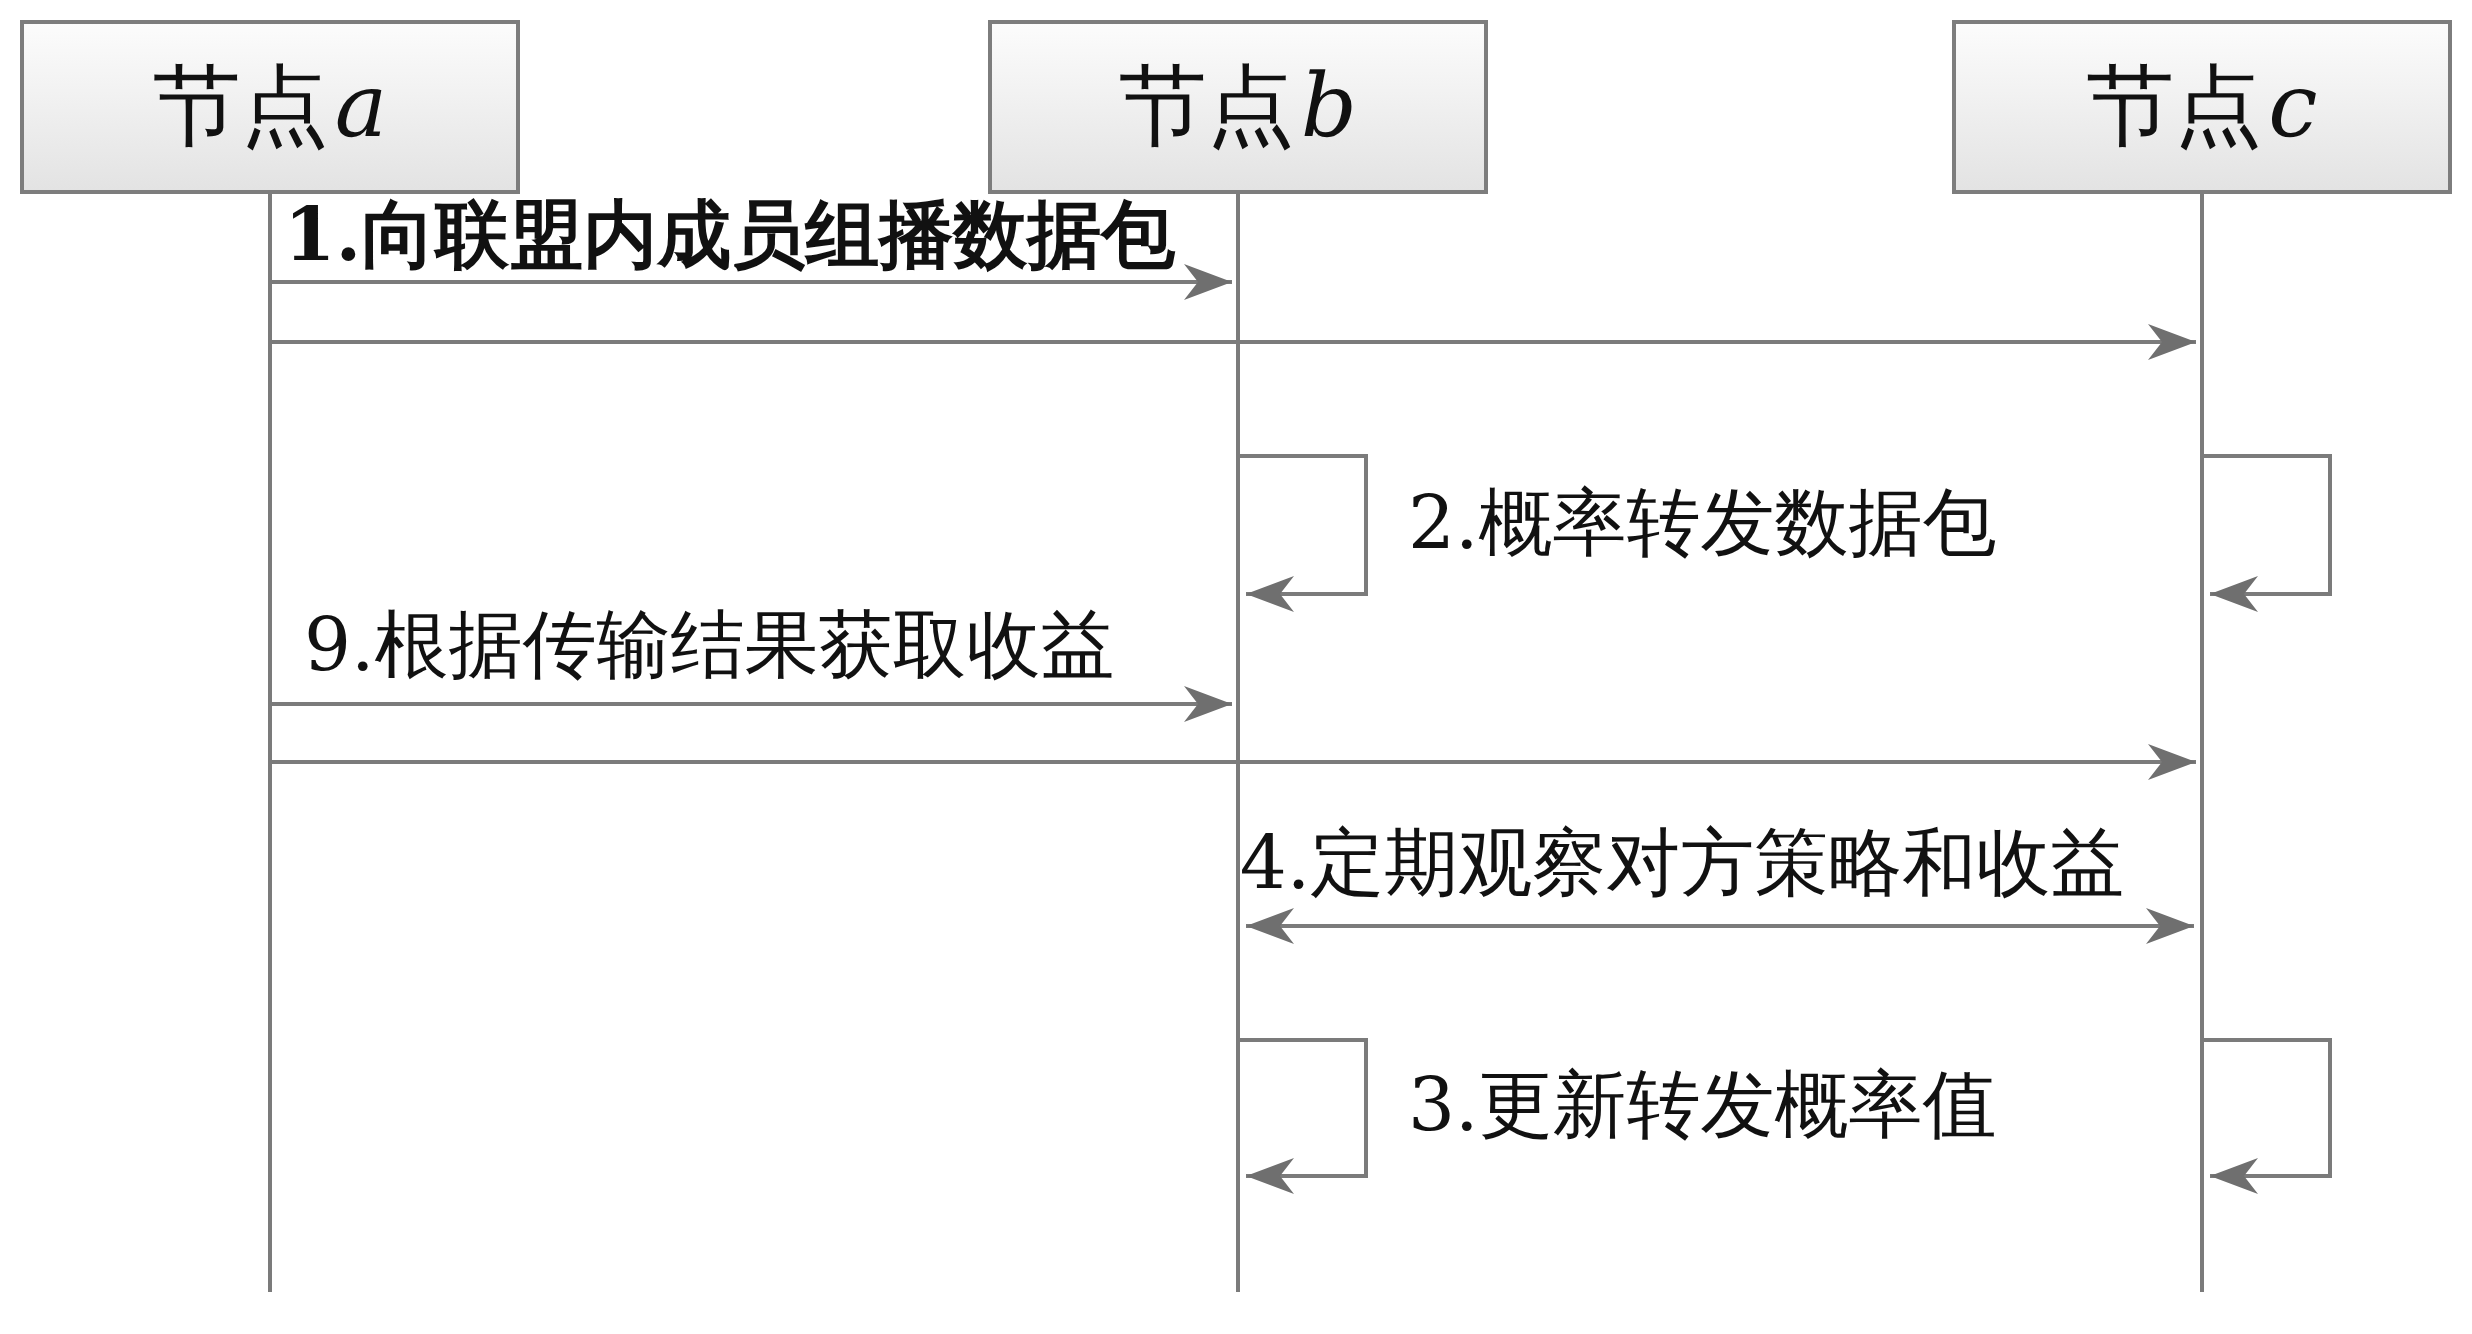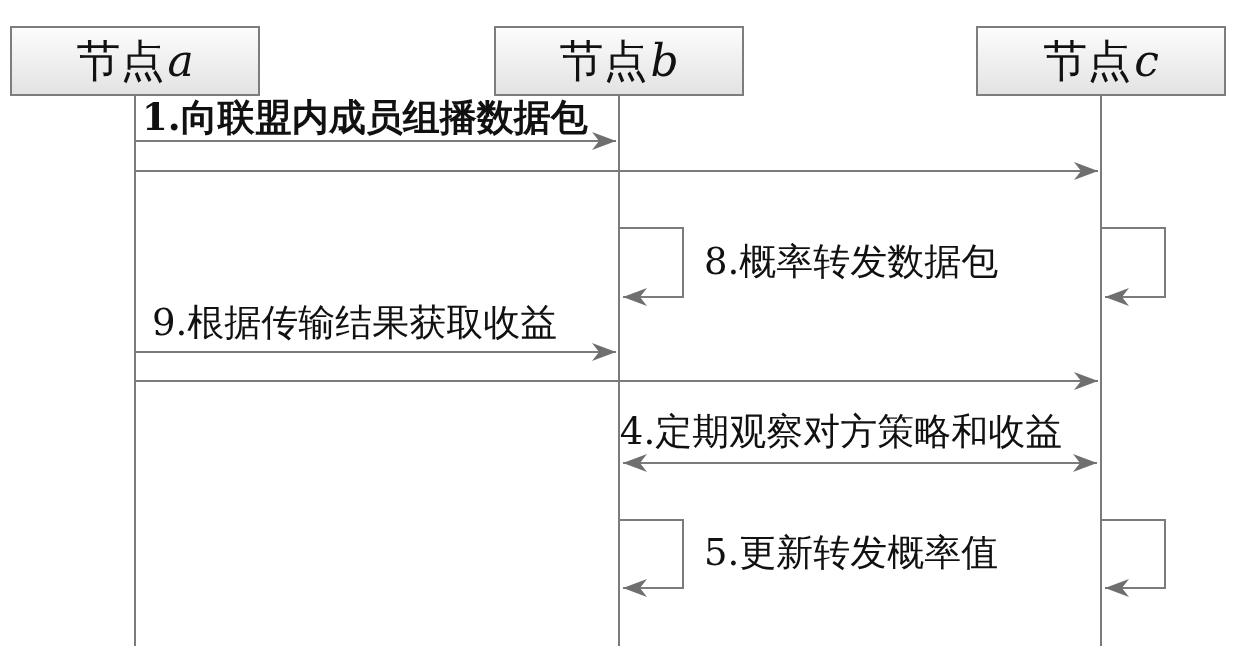--- a/index.html
+++ b/index.html
@@ -7,28 +7,27 @@
     position:relative;
     width:1236px;height:667px;
     background:var(--background,#ffffff);
     font-family:"DejaVu Serif","Liberation Serif",serif;
     overflow:hidden;
   }
   .stage svg{position:absolute;left:0;top:0;}
   .lifeline,.msg-line{stroke:var(--line,#7b7b7b);stroke-width:2;fill:none;}
   .arrow-head{fill:var(--arrow,#6f6f6f);}
   .actor{
-    position:absolute;top:10px;height:70px;width:250px;
+    position:absolute;top:10px;height:87px;width:250px;
     box-sizing:border-box;
     border:2px solid var(--box-border,#7d7d7d);
     background:linear-gradient(180deg,var(--box-fill-top,#fcfcfc) 0%,var(--box-fill-bottom,#e3e3e3) 100%);
     display:flex;align-items:center;justify-content:center;
     font-size:44px;color:var(--text,#111111);
     line-height:1;
-    margin-top:16px;
   }
   .actor .letter{font-style:italic;margin-left:3px;}
   .actor-a{left:10px;}
   .actor-b{left:494px;}
   .actor-c{left:976px;}
   .msg-label{
     position:absolute;
     font-size:37px;line-height:1.12;
     color:var(--text,#111111);
     white-space:nowrap;
@@ -77,18 +76,18 @@
   <div class="actor actor-b">
     <span>节点</span>
       <span class="letter">b</span>
   </div>
   <div class="actor actor-c">
     <span>节点</span>
       <span class="letter">c</span>
   </div>
 
   <div class="msg-label label-1">1.向联盟内成员组播数据包</div>
-  <div class="msg-label label-2">8.概率转发数据包</div>
+  <div class="msg-label label-2">2.概率转发数据包</div>
   <div class="msg-label label-3">9.根据传输结果获取收益</div>
   <div class="msg-label label-4">4.定期观察对方策略和收益</div>
-  <div class="msg-label label-5">5.更新转发概率值</div>
+  <div class="msg-label label-5">3.更新转发概率值</div>
 
 </div>
 
 </body></html>

